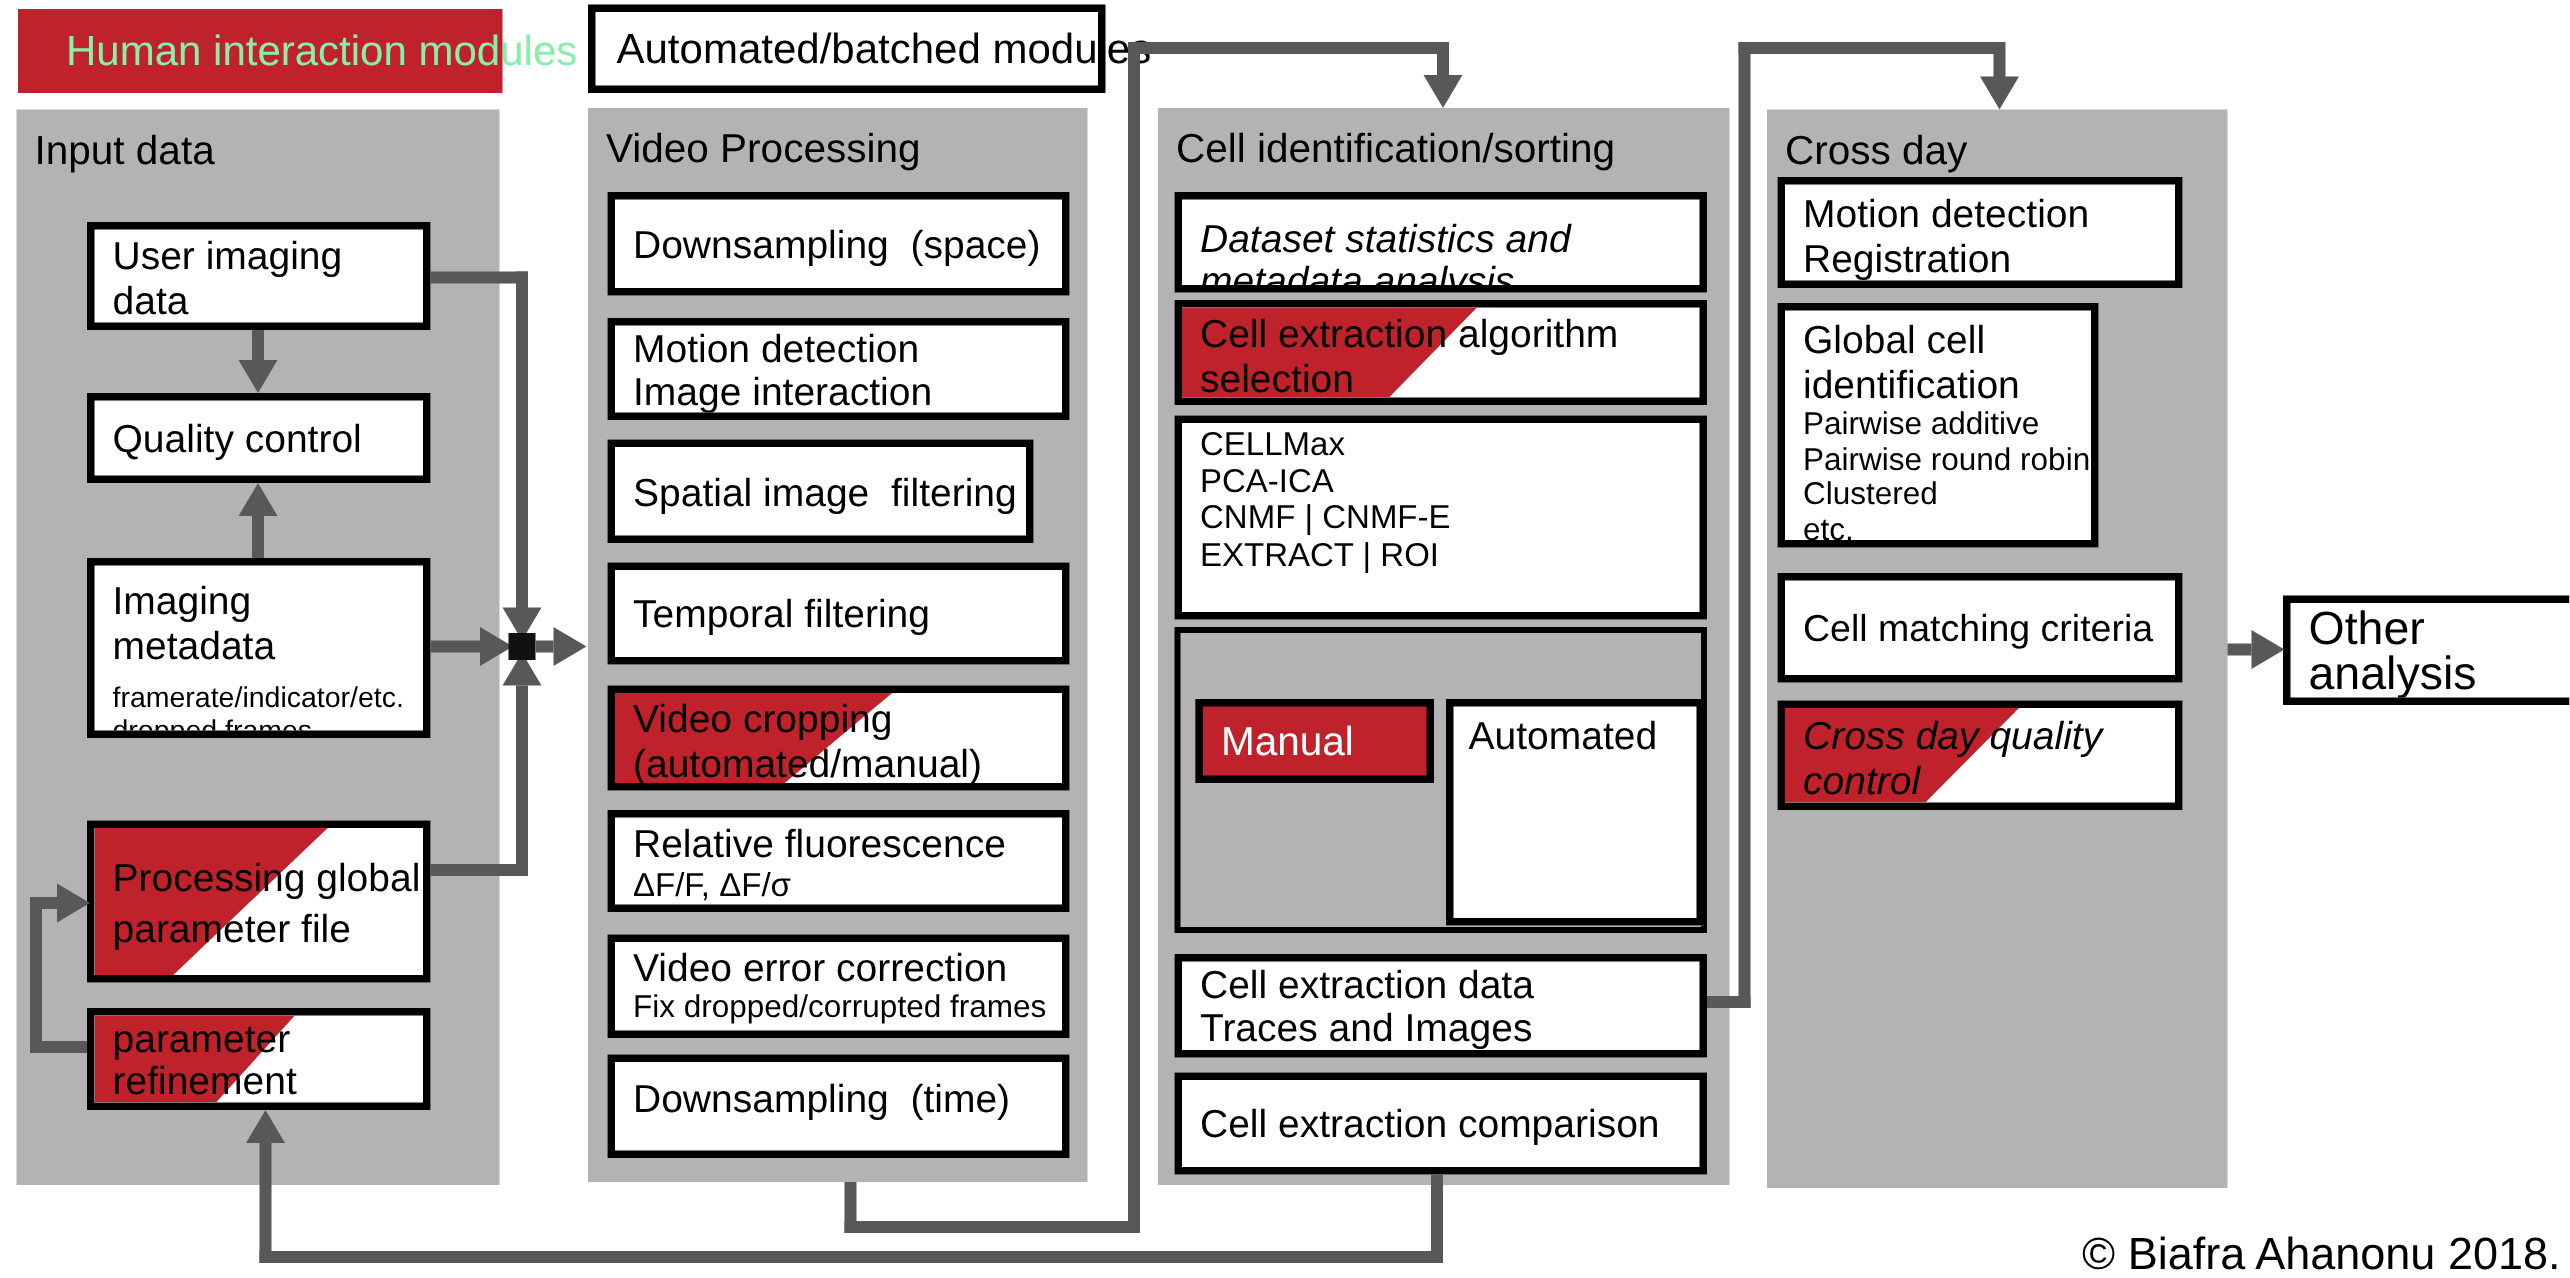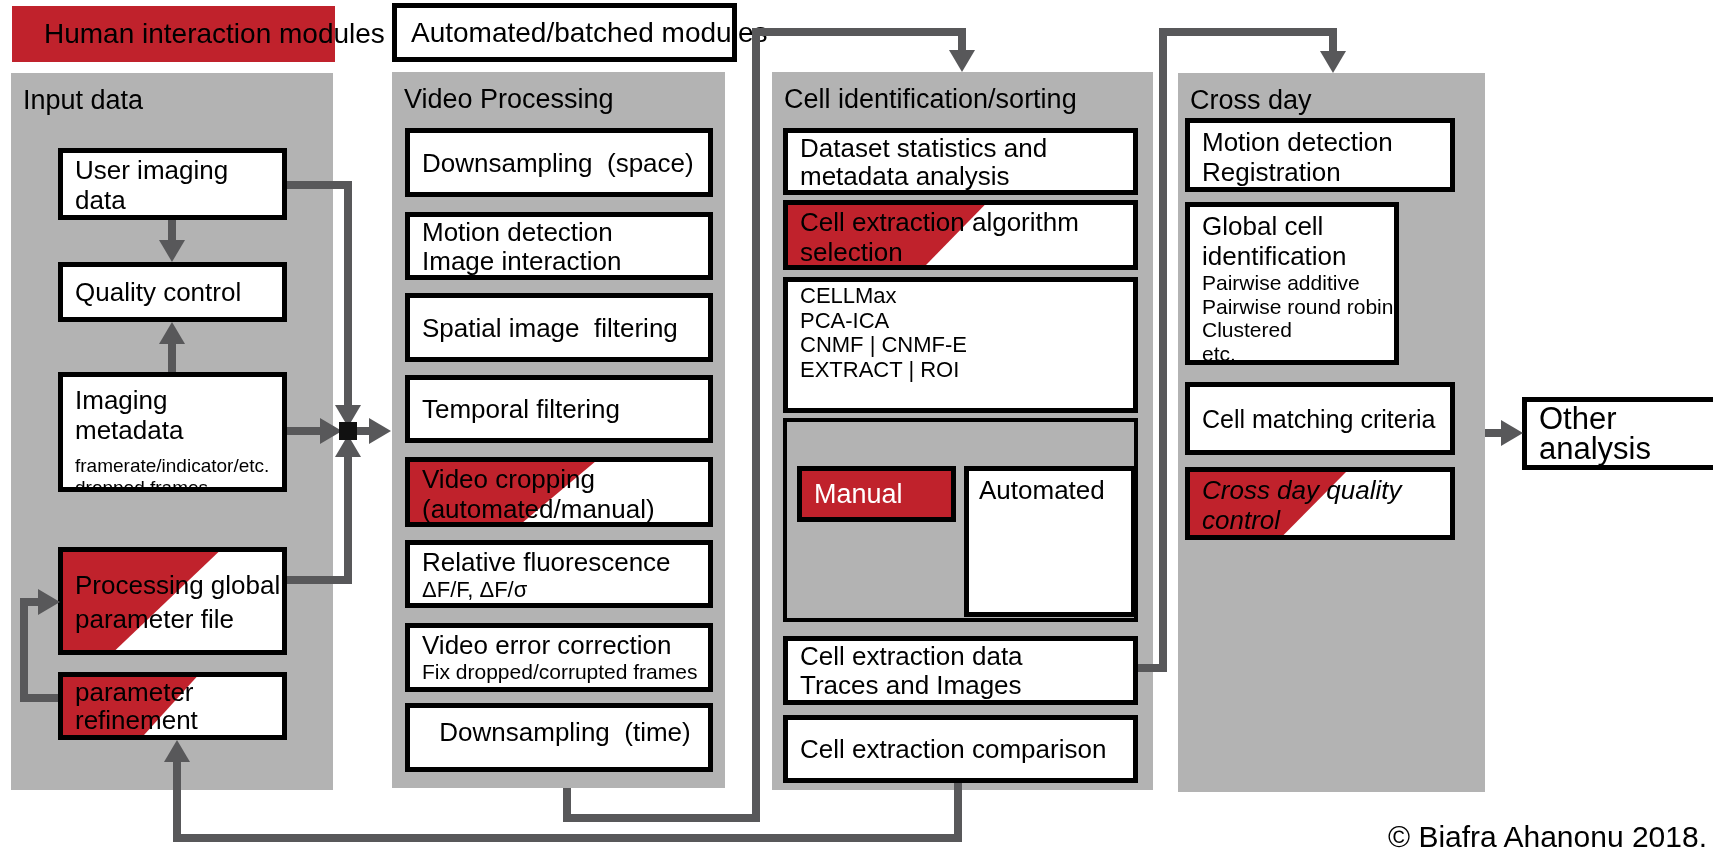--- a/index.html
+++ b/index.html
@@ -22,21 +22,21 @@
   .tri-right{border-top:13px solid transparent;border-bottom:13px solid transparent;border-left:22px solid #58585a;}
   .legend{position:absolute;box-sizing:border-box;font-size:28px;display:flex;align-items:center;padding-left:14px;white-space:pre;}
   #credit{position:absolute;right:6px;top:820px;font-size:30px;}
   .subpanel{position:absolute;background:#b3b3b3;border:4px solid #000;box-sizing:border-box;}
 </style>
 </head>
 <body>
 
 <div id="canvas">
 
-  <div class="legend" style="left:12px;top:6px;width:323px;height:56px;background:#c0222c;color:#000000;padding-left:32px;">
+  <div class="legend" style="left:12px;top:6px;width:323px;height:56px;background:#c0222c;color:#86efac;padding-left:32px;">
     <span>Human interaction modules</span>
   </div>
   <div class="legend" style="left:392px;top:3px;width:345px;height:59px;background:#fff;border:5px solid #000;box-sizing:border-box;">
     <span>Automated/batched modules</span>
   </div>
 
   <div class="panel" style="left:11px;top:73px;width:322px;height:717px;">
     <div class="panel-title">Input data</div>
   </div>
   <div class="box" style="left:58px;top:148px;width:229px;height:72px;padding-top:2px;">
@@ -65,47 +65,47 @@
   <div class="panel" style="left:392px;top:72px;width:333px;height:716px;">
     <div class="panel-title">Video Processing</div>
   </div>
   <div class="box center" style="left:405px;top:128px;width:308px;height:69px;">
     <span class="t">Downsampling  (space)</span>
   </div>
   <div class="box" style="left:405px;top:212px;width:308px;height:68px;padding-top:1px;line-height:29px;">
     <span class="t">Motion detection</span>
     <span class="t">Image interaction</span>
   </div>
-  <div class="box center" style="left:405px;top:293px;width:308px;height:69px;">
+  <div class="box center" style="left:405px;top:293px;width:284px;height:69px;">
     <span class="t">Spatial image  filtering</span>
   </div>
   <div class="box center" style="left:405px;top:375px;width:308px;height:68px;">
     <span class="t">Temporal filtering</span>
   </div>
   <div class="box" style="left:405px;top:457px;width:308px;height:70px;padding-top:2px;">
     <div class="redclip" style="clip-path:polygon(0 0,62% 0,38% 100%,0 100%);"></div>
     <span class="t">Video cropping</span>
     <span class="t">(automated/manual)</span>
   </div>
   <div class="box" style="left:405px;top:540px;width:308px;height:68px;padding-top:2px;">
     <span class="t">Relative fluorescence</span>
     <span class="t" style="font-size:22px;line-height:26px;">ΔF/F, ΔF/σ</span>
   </div>
   <div class="box" style="left:405px;top:623px;width:308px;height:69px;padding-top:2px;">
     <span class="t">Video error correction</span>
     <span class="t" style="font-size:21px;line-height:24px;">Fix dropped/corrupted frames</span>
   </div>
-  <div class="box center" style="left:405px;top:703px;width:308px;height:69px;align-items:flex-start;padding-top:9px;justify-content:center;">
+  <div class="box center" style="left:405px;top:703px;width:308px;height:69px;align-items:flex-start;padding-top:9px;">
     <span class="t">Downsampling  (time)</span>
   </div>
 
   <div class="panel" style="left:772px;top:72px;width:381px;height:718px;">
     <div class="panel-title">Cell identification/sorting</div>
   </div>
-  <div class="box" style="left:783px;top:128px;width:355px;height:67px;padding-top:1px;line-height:28px;">
+  <div class="box" style="left:783px;top:128px;width:355px;height:67px;padding-top:12px;line-height:28px;font-style:italic;">
     <span class="t">Dataset statistics and</span>
     <span class="t">metadata analysis</span>
   </div>
   <div class="box" style="left:783px;top:200px;width:355px;height:70px;padding-top:2px;">
     <div class="redclip" style="clip-path:polygon(0 0,57% 0,40% 100%,0 100%);"></div>
     <span class="t">Cell extraction algorithm</span>
     <span class="t">selection</span>
   </div>
   <div class="box" style="left:783px;top:277px;width:355px;height:136px;padding-top:2px;line-height:28px;">
     <span class="t" style="font-size:22px;line-height:24.5px;">CELLMax</span>

